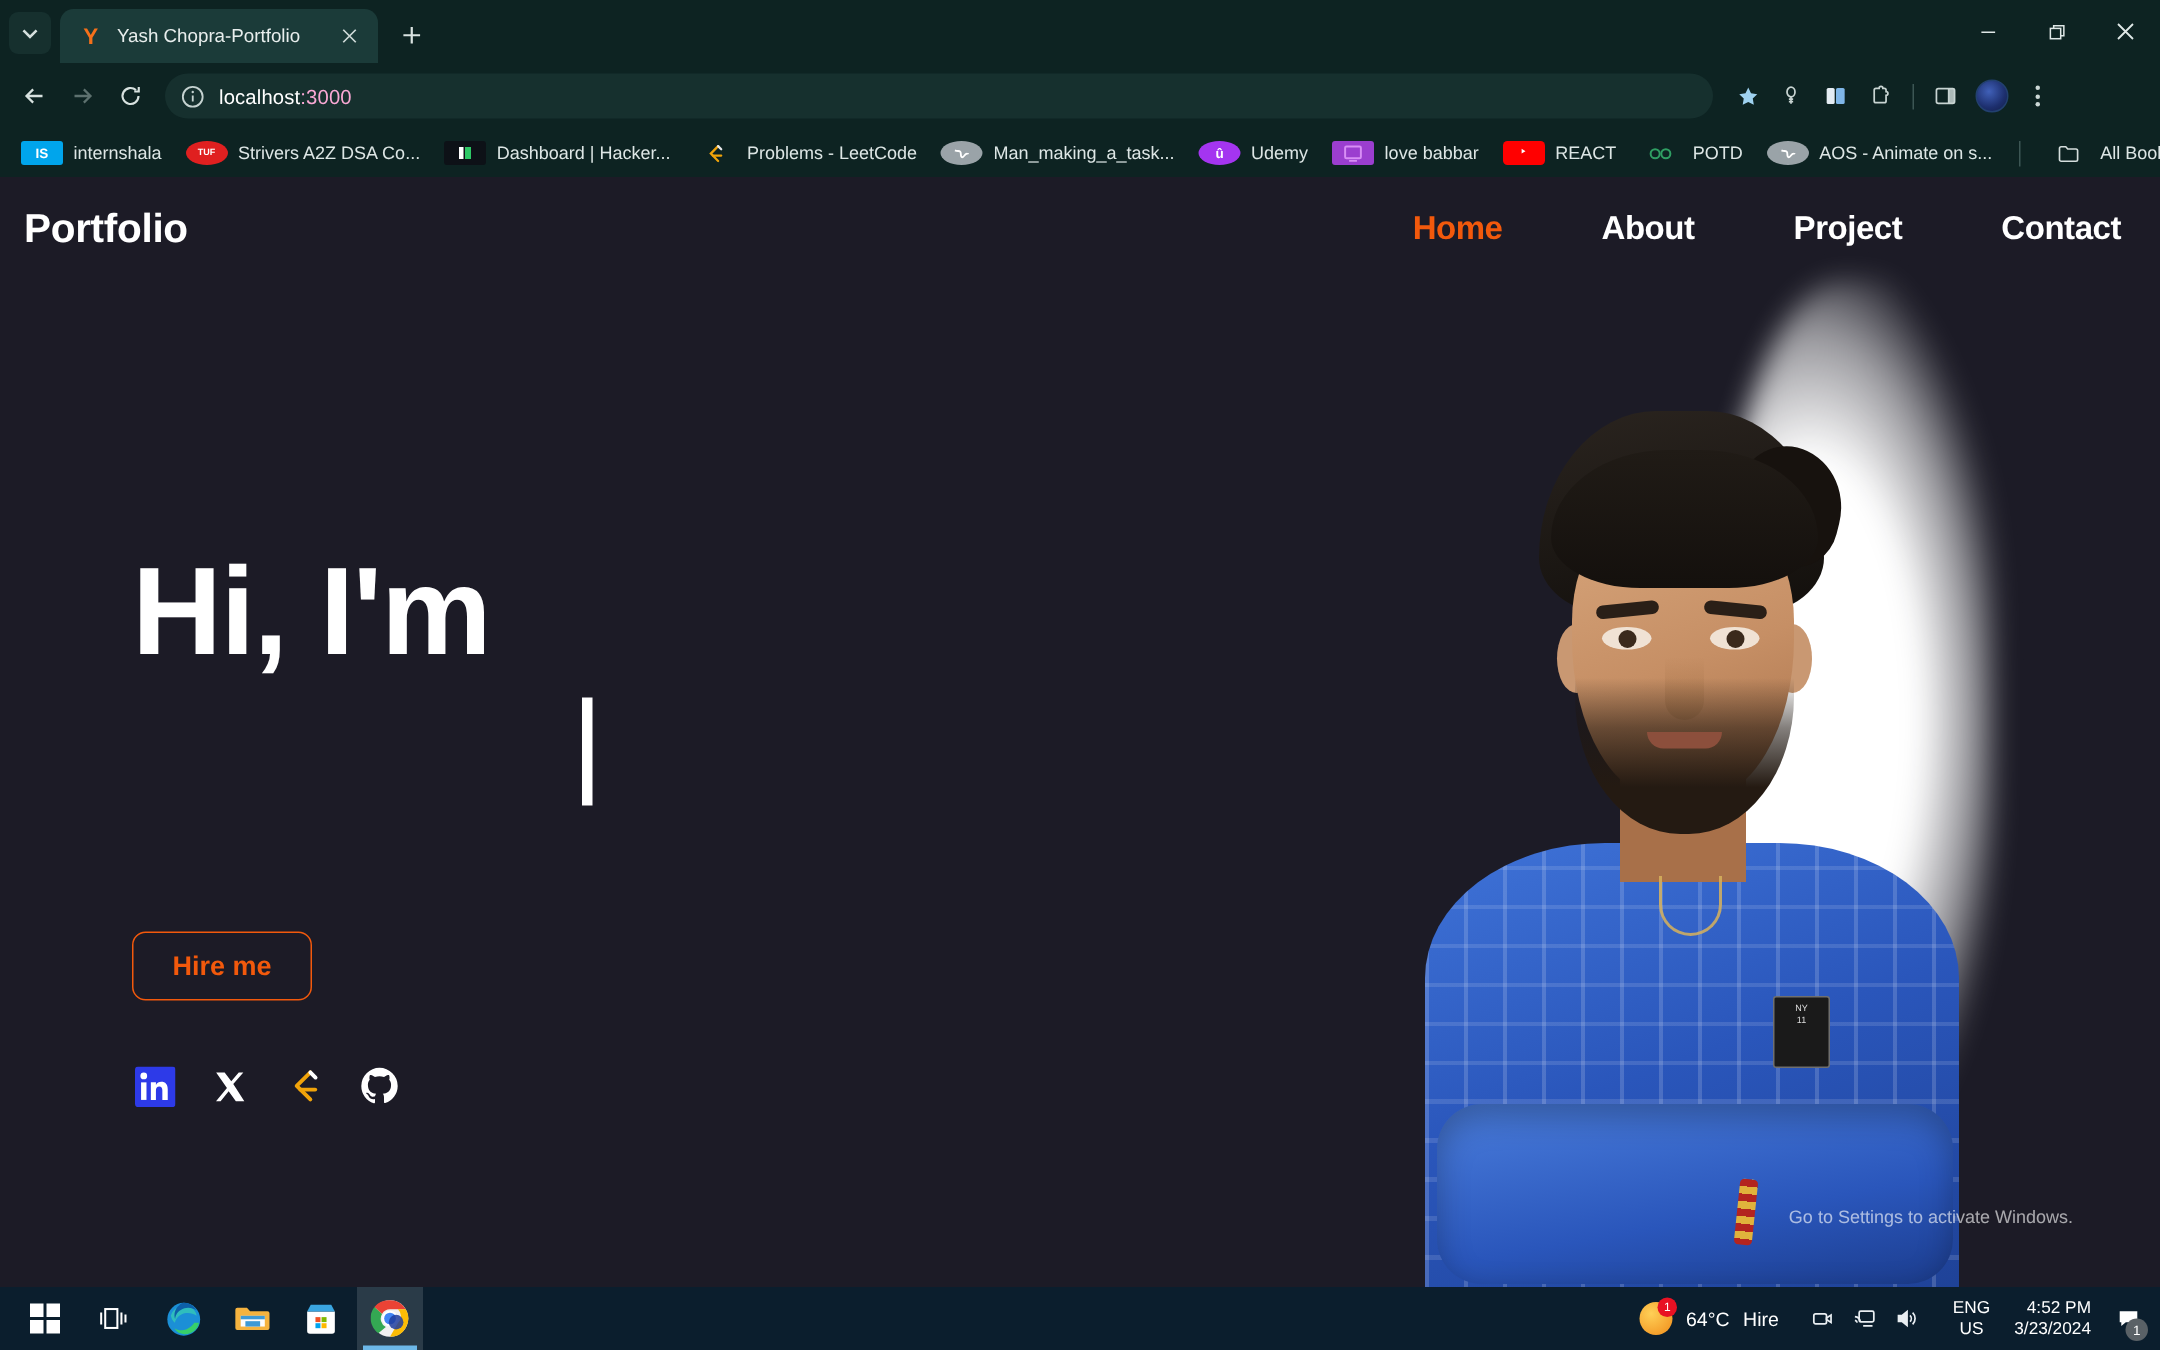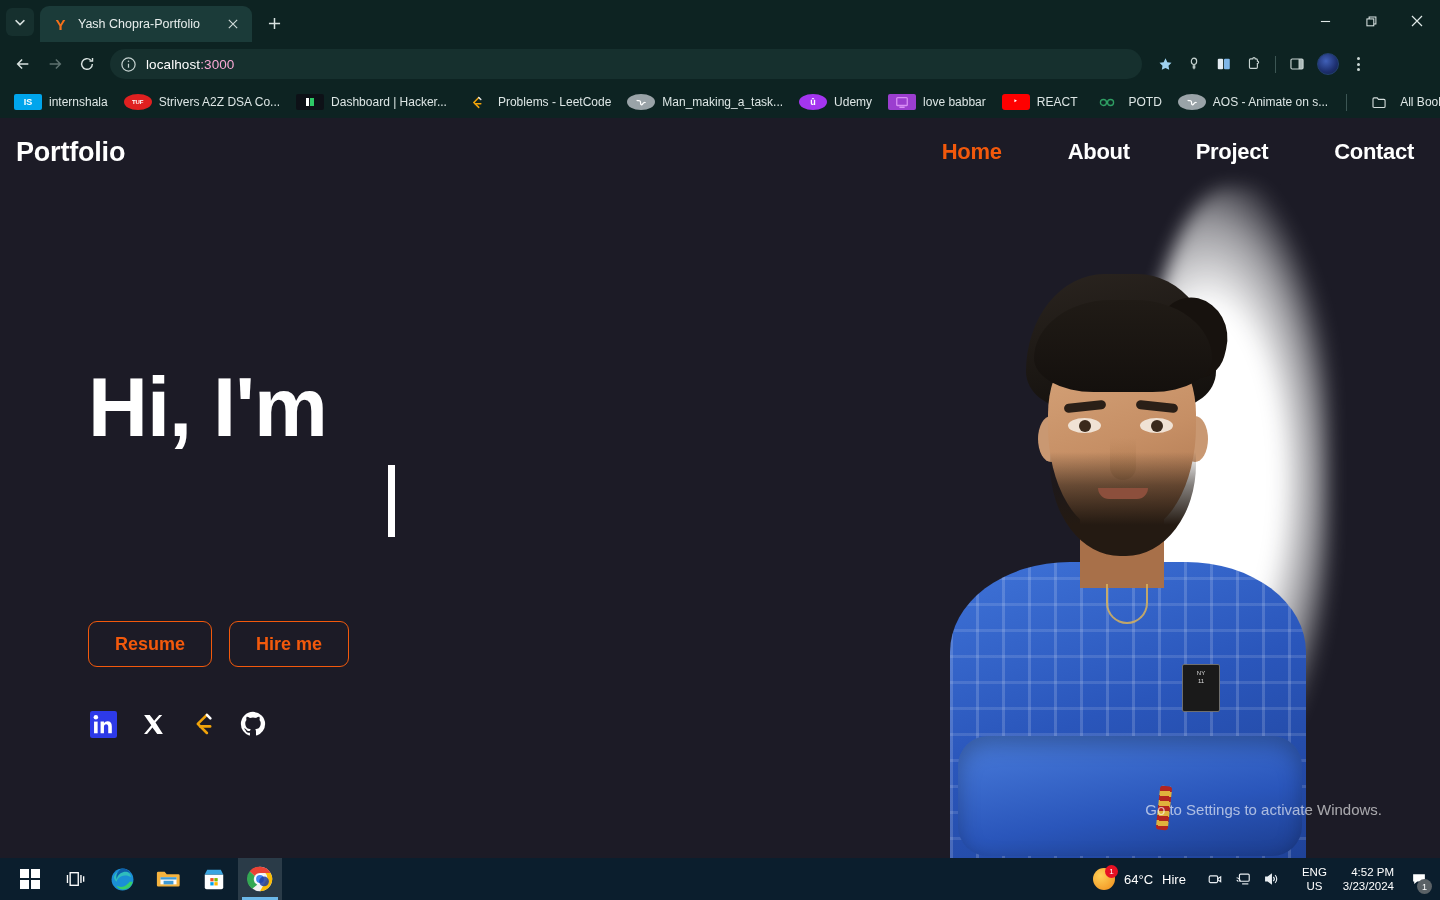--- a/index.html
+++ b/index.html
@@ -299,21 +299,21 @@
     border-radius: 3px; transform: rotate(6deg);
   }
 
   .activate {
     position: absolute; right: 58px; bottom: 40px;
     text-align: left; color: rgba(255,255,255,.45);
     font-family: "Liberation Sans", sans-serif;
     pointer-events: none;
   }
   .activate .a1 { font-size: 24px; line-height: 1.25; }
-  .activate .a2 { font-size: 15px; color: rgba(255,255,255,.62); }
+  .activate .a2 { font-size: 12px; color: rgba(255,255,255,.62); }
 
   
   .taskbar {
     position: absolute; left: 0; bottom: 0; width: 1440px; height: 42px;
     background: #0b1e2d; display: flex; align-items: center;
   }
   .tb-left { display: flex; align-items: center; padding-left: 8px; gap: 2px; }
   .tb-item {
     width: 44px; height: 42px; display: flex; align-items: center; justify-content: center;
     position: relative;
@@ -578,21 +578,20 @@
 
     <div class="hero">
 
       <div class="hero-left">
         <div class="hero-title">Hi, I'm</div>
         <div class="hero-typed">
           <span></span>
           <span class="caret"></span>
         </div>
         <div class="hero-buttons">
-          <button class="btn">Resume</button>
           <button class="btn">Hire me</button>
         </div>
         <div class="socials">
           <a class="soc">
             <svg width="27" height="27" viewBox="0 0 24 24">
               <rect width="24" height="24" rx="2" fill="#2d3ae8"></rect>
               <rect x="2" y="2" width="20" height="20" fill="#fff" opacity="0"></rect>
               <rect x="3.6" y="9.4" width="3.2" height="10.4" fill="#fff"></rect>
               <circle cx="5.2" cy="5.6" r="2" fill="#fff"></circle>
               <path d="M9.4 9.4h3v1.5c.6-1.1 1.8-1.8 3.2-1.8 2.4 0 3.8 1.5 3.8 4.4v6.3h-3.2v-5.7c0-1.5-.6-2.3-1.8-2.3-1.3 0-2 .9-2 2.3v5.7H9.4z" fill="#fff"></path>

